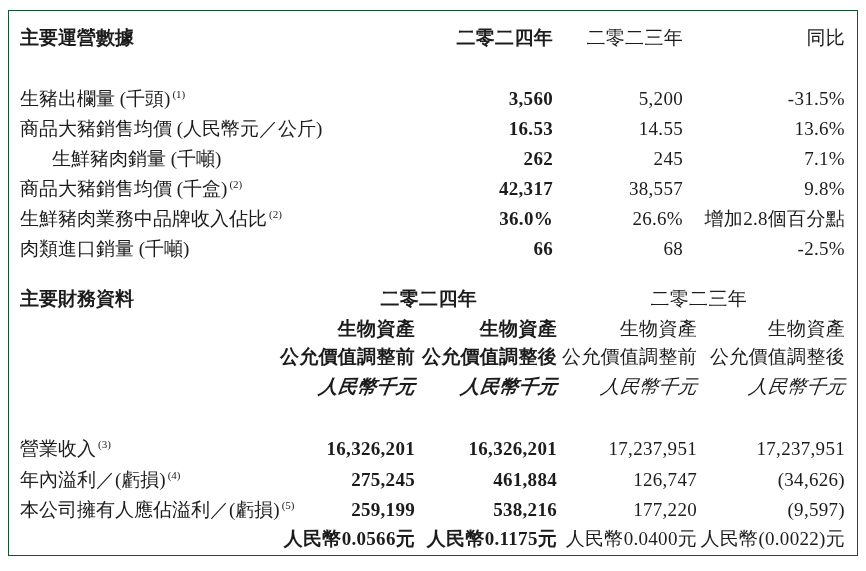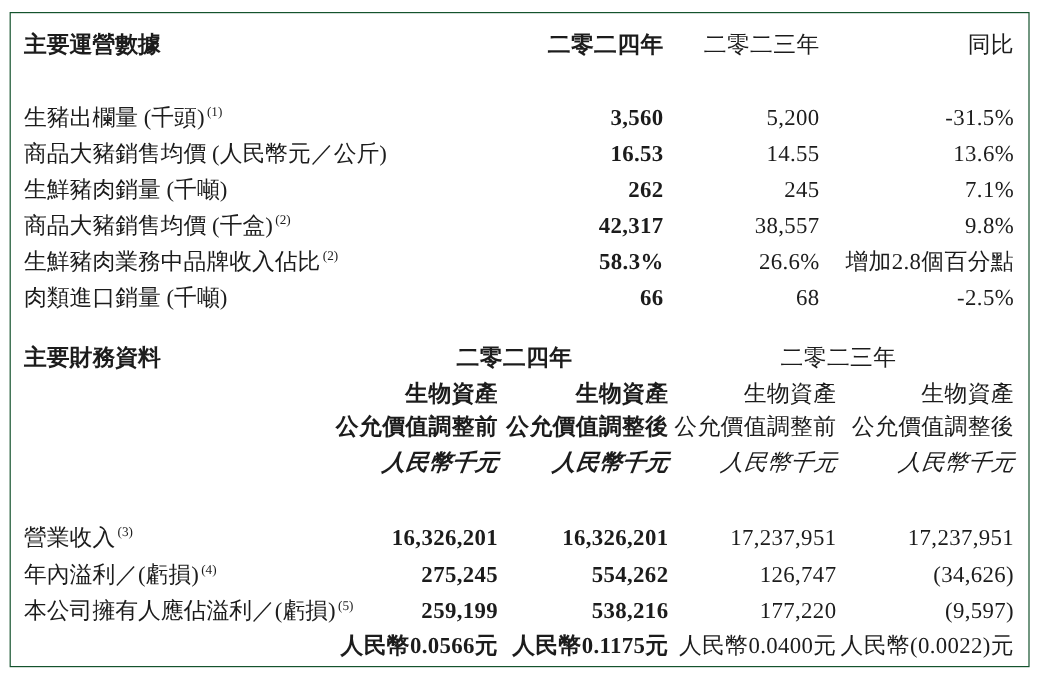--- a/index.html
+++ b/index.html
@@ -49,21 +49,21 @@
   .c-fy23 { right: 98px; }
   .unit {
     display: inline-block;
     font-style: italic;
     transform: skewX(-8deg);
   }
   
   .y-ophead { top: 16px; }
   .y-op1 { top: 77px; }
   .y-op2 { top: 107px; }
-  .y-op3 { top: 137px; }
+  .y-op3 { top: 137px; margin-left: 32px; }
   .y-op4 { top: 167px; }
   .y-op5 { top: 197px; }
   .y-op6 { top: 227px; }
   .y-fhead { top: 277px; }
   .y-fbio  { top: 307px; }
   .y-fadj  { top: 335px; }
   .y-funit { top: 365px; }
   .y-f1 { top: 427px; }
   .y-f2 { top: 458px; }
   .y-f3 { top: 488px; }
@@ -104,21 +104,21 @@
 
   <div class="row y-op4">
     <span class="lbl"><span>商品大豬銷售均價 (千盒)</span><sup>(2)</sup></span>
     <span class="val c-op1 b">42,317</span>
     <span class="val c-op2">38,557</span>
     <span class="val c-op3">9.8%</span>
   </div>
 
   <div class="row y-op5">
     <span class="lbl"><span>生鮮豬肉業務中品牌收入佔比</span><sup>(2)</sup></span>
-    <span class="val c-op1 b">58.3%</span>
+    <span class="val c-op1 b">36.0%</span>
     <span class="val c-op2">26.6%</span>
     <span class="val c-op3">增加2.8個百分點</span>
   </div>
 
   <div class="row y-op6">
     <span class="lbl"><span>肉類進口銷量 (千噸)</span><sup></sup></span>
     <span class="val c-op1 b">66</span>
     <span class="val c-op2">68</span>
     <span class="val c-op3">-2.5%</span>
   </div>
@@ -154,21 +154,21 @@
     <span class="lbl"><span>營業收入</span><sup>(3)</sup></span>
     <span class="val c-f1 b">16,326,201</span>
     <span class="val c-f2 b">16,326,201</span>
     <span class="val c-f3">17,237,951</span>
     <span class="val c-f4">17,237,951</span>
   </div>
 
   <div class="row y-f2">
     <span class="lbl"><span>年內溢利／(虧損)</span><sup>(4)</sup></span>
     <span class="val c-f1 b">275,245</span>
-    <span class="val c-f2 b">554,262</span>
+    <span class="val c-f2 b">461,884</span>
     <span class="val c-f3">126,747</span>
     <span class="val c-f4">(34,626)</span>
   </div>
 
   <div class="row y-f3">
     <span class="lbl"><span>本公司擁有人應佔溢利／(虧損)</span><sup>(5)</sup></span>
     <span class="val c-f1 b">259,199</span>
     <span class="val c-f2 b">538,216</span>
     <span class="val c-f3">177,220</span>
     <span class="val c-f4">(9,597)</span>

